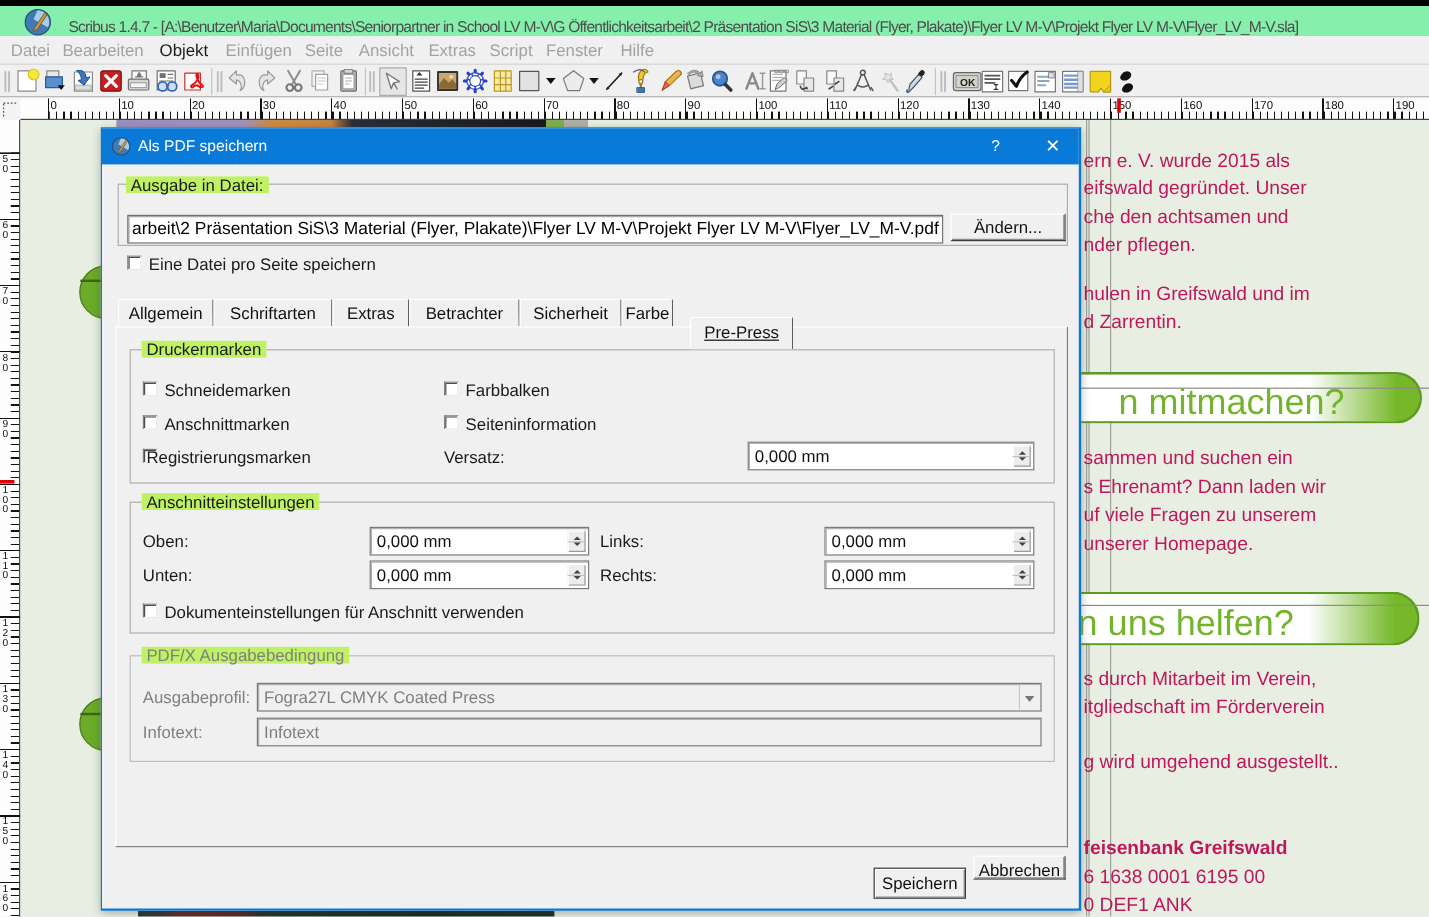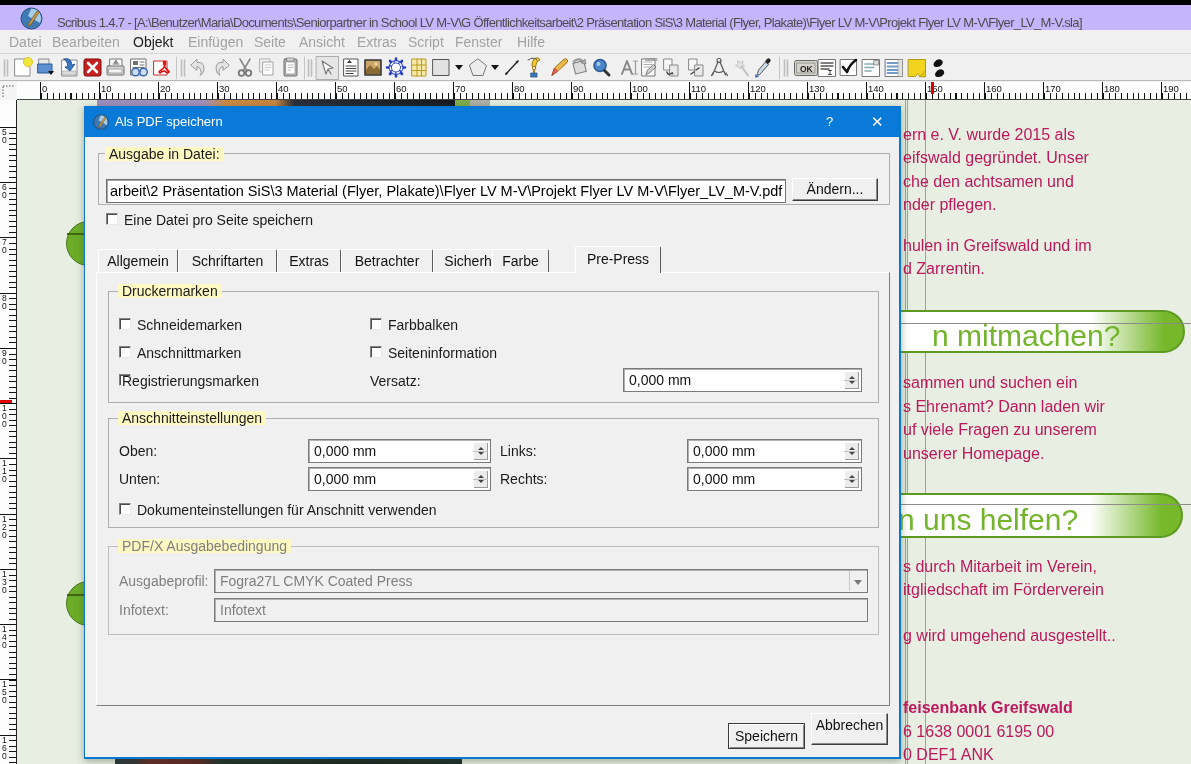--- a/index.html
+++ b/index.html
@@ -1,21 +1,21 @@
 <!DOCTYPE html>
 <html><head>
 <meta charset="utf-8">
 <style>
   * { margin:0; padding:0; box-sizing:border-box; }
   html,body { width:1191px; height:764px; overflow:hidden; }
   body { font-family:"Liberation Sans", sans-serif; position:relative; background:#f0f0f0; }
   .abs { position:absolute; }
   
   #topblack { left:0; top:0; width:1191px; height:5px; background:#000; }
-  #titlebar { left:0; top:5px; width:1191px; height:25px; background:#c4b5fd; }
+  #titlebar { left:0; top:5px; width:1191px; height:25px; background:#86efac; }
   #titletxt { left:57px; top:10px; font-size:13px; letter-spacing:-0.65px; color:#4d4d4d; white-space:nowrap; }
   #menubar { left:0; top:30px; width:1191px; height:24px; background:#f0f0f0; border-bottom:1px solid #d5d5d5; }
   .mi { position:absolute; top:4px; font-size:14px; color:#a2a2a2; }
   #toolbar { left:0; top:55px; width:1191px; height:26px; background:#f0f0f0; border-bottom:1px solid #b9b9b9; }
   
   #corner { left:0; top:82px; width:17px; height:18px; background:#f4f4f4; }
   #hruler { left:17px; top:82px; width:1174px; height:18px; background:#fdfdfd; border-bottom:1px solid #444;
     background-image:
       repeating-linear-gradient(90deg, #111 0 1px, transparent 1px 59px),
       repeating-linear-gradient(90deg, #111 0 1px, transparent 1px 5.9px);
@@ -44,41 +44,41 @@
   .gtxt { position:absolute; font-size:16px; color:#be185d; white-space:nowrap; }
   .gbig { position:absolute; font-size:30px; color:#73b42c; white-space:nowrap; }
   
   #dlg { left:84px; top:106px; width:817px; height:653px; background:#f0f0f0;
          border:solid #0a77d0; border-width:1px 2px 2px 1px; box-shadow:0 2px 8px rgba(60,80,60,0.45); }
   #dlgtitle { position:absolute; left:0; top:0; width:100%; height:30px; background:#0a7ad8; }
   #dlgtitle .t { position:absolute; left:30px; top:7px; color:#fff; font-size:13px; }
   #dlgtitle .q { position:absolute; left:741px; top:7px; color:#fff; font-size:13px; }
   #dlgtitle .x { position:absolute; left:786px; top:6px; color:#fff; font-size:15px; }
   .grp { position:absolute; border:1px solid #aeaeae; }
-  .grplbl { position:absolute; background:#fef9c3; padding:0 4px; font-size:14px; color:#1a1a1a; line-height:14px; }
+  .grplbl { position:absolute; background:#bef264; padding:0 4px; font-size:14px; color:#1a1a1a; line-height:14px; }
   .lbl { position:absolute; font-size:14px; color:#1a1a1a; white-space:nowrap; }
   .dis, .spin .v.dis { color:#7f7f7f; }
   .tfield { position:absolute; background:#fff; border:1px solid #707070;
             box-shadow:inset 1px 1px 0 #a8a8a8; font-size:14.5px; line-height:22px;
             padding-left:3px; white-space:nowrap; overflow:hidden; }
   .btn { position:absolute; background:#f0f0f0; border:1px solid #fff; border-right-color:#3c3c3c; border-bottom-color:#3c3c3c;
          box-shadow:inset -1px -1px 0 #8a8a8a; font-size:14px; text-align:center; color:#111; }
   .cb { position:absolute; width:12px; height:12px; background:#fff; border:1px solid #808080;
         border-bottom-color:#e9e9e9; border-right-color:#e9e9e9; box-shadow:inset 1px 1px 0 #4c4c4c; }
   .spin { position:absolute; background:#fff; border:1px solid #7a7a7a; box-shadow:inset 1px 1px 0 #b0b0b0; }
   .spin .v { position:absolute; left:5px; top:3px; font-size:14px; color:#111; }
   .spin .ud { position:absolute; right:2px; top:2px; bottom:2px; width:15px; background:#ececec;
               box-shadow:inset 1px 1px 0 #fff, inset -1px -1px 0 #9a9a9a; }
   .spin .ud:before { content:""; position:absolute; left:4.5px; top:2px; border:3px solid transparent; border-bottom:3.5px solid #444; }
   .spin .ud:after  { content:""; position:absolute; left:4.5px; bottom:2px; border:3px solid transparent; border-top:3.5px solid #444; }
   .spin .ud i { position:absolute; left:0px; right:0px; top:50%; height:1px; background:#c2c2c2; }
   .tab { position:absolute; top:142px; height:24px; background:#f0f0f0; border:1px solid #fff;
          border-right-color:#5c5c5c; border-bottom:none; font-size:14px; text-align:center; color:#111;
          border-radius:2px 2px 0 0; }
-  #tabactive { top:139px; height:27px; z-index:3; border-radius:2px 2px 0 0; }
+  #tabactive { top:157px; height:27px; z-index:3; border-radius:2px 2px 0 0;text-decoration:underline; }
   #panel { position:absolute; left:11px; top:165px; width:794px; height:434px; background:#f0f0f0;
            border:1px solid #fff; border-right-color:#808080; border-bottom-color:#808080; }
 </style>
 </head>
 <body>
 <div id="topblack" class="abs"></div>
 <div id="titlebar" class="abs">
   <svg class="abs" style="left:20px;top:2px" width="23" height="23" viewBox="0 0 23 23">
     <circle cx="11.5" cy="11.5" r="10.5" fill="#4179b3"></circle>
     <path d="M11.5 1 A10.5 10.5 0 0 1 20 16 L8 9 Z" fill="#a6cce8"></path>
@@ -354,30 +354,30 @@
       <path d="M17.5 3.5 L9 16 L8 19 L11 17.5 L19 5.5 Z" fill="#c89b4a" stroke="#7a5a20" stroke-width="0.8"></path>
     </svg>
     <span class="t">Als PDF speichern</span>
     <span class="q">?</span>
     <span class="x">✕</span>
   </div>
 
   <div class="grp" style="left:13px;top:46px;width:792px;height:52px"></div>
   <div class="grplbl" style="left:20px;top:40px">Ausgabe in Datei:</div>
   <div class="tfield" style="left:21px;top:72px;width:680px;height:24px">arbeit\2 Präsentation SiS\3 Material (Flyer, Plakate)\Flyer LV M-V\Projekt Flyer LV M-V\Flyer_LV_M-V.pdf</div>
-  <div class="btn" style="left:707px;top:71px;width:86px;height:23px;line-height:21px">Ändern...</div>
+  <div class="btn" style="left:707px;top:71px;width:96px;height:23px;line-height:21px">Ändern...</div>
   <div class="cb" style="left:21px;top:106px"></div>
   <div class="lbl" style="left:39px;top:105px">Eine Datei pro Seite speichern</div>
 
   <div class="tab" style="left:13px;width:80px;line-height:22px">Allgemein</div>
   <div class="tab" style="left:93px;width:99px;line-height:22px">Schriftarten</div>
   <div class="tab" style="left:192px;width:64px;line-height:22px">Extras</div>
   <div class="tab" style="left:256px;width:92px;line-height:22px">Betrachter</div>
   <div class="tab" style="left:348px;width:85px;line-height:22px">Sicherheit</div>
-  <div class="tab" style="left:407px;width:57px;line-height:22px">Farbe</div>
+  <div class="tab" style="left:433px;width:43px;line-height:22px">Farbe</div>
   <div class="tab" id="tabactive" style="left:490px;width:86px;line-height:25px">Pre-Press</div>
   <div id="panel"></div>
 
   <div class="grp" style="left:23px;top:184px;width:771px;height:112px"></div>
   <div class="grplbl" style="left:33px;top:177px">Druckermarken</div>
   <div class="cb" style="left:34px;top:211px"></div>
   <div class="lbl" style="left:52px;top:210px">Schneidemarken</div>
   <div class="cb" style="left:34px;top:239px"></div>
   <div class="lbl" style="left:52px;top:238px">Anschnittmarken</div>
   <div class="cb" style="left:34px;top:267px"></div>
@@ -435,14 +435,14 @@
     <span class="abs" style="right:1px;top:1px;bottom:1px;width:17px;background:#f0f0f0;border-left:1px solid #c8c8c8">
       <span class="abs" style="left:4px;top:9px;border:4px solid transparent;border-top:5px solid #777"></span>
     </span>
   </div>
   <div class="lbl dis" style="left:34px;top:495px">Infotext:</div>
   <div class="spin" style="left:129px;top:491px;width:654px;height:24px;background:#f0f0f0">
       <span class="v dis">Infotext</span>
     </div>
 
   <div class="btn" style="left:643px;top:616px;width:77px;height:26px;line-height:24px;border:1px solid #3a3a3a;box-shadow:inset 1px 1px 0 #fff, inset -1px -1px 0 #8a8a8a">Speichern</div>
-  <div class="btn" style="left:726px;top:606px;width:77px;height:32px;line-height:22px">Abbrechen</div>
+  <div class="btn" style="left:726px;top:606px;width:77px;height:20px;line-height:22px">Abbrechen</div>
 </div>
 
 </body></html>

